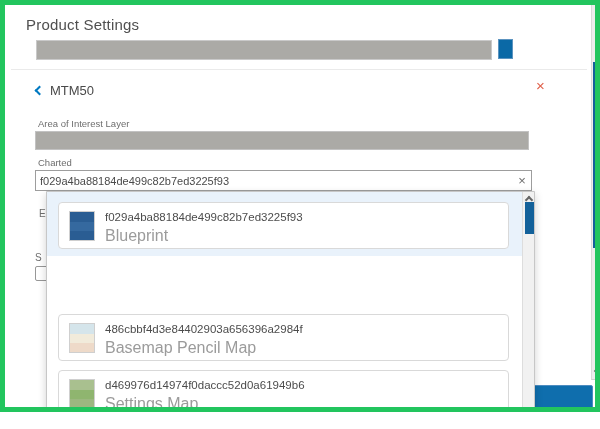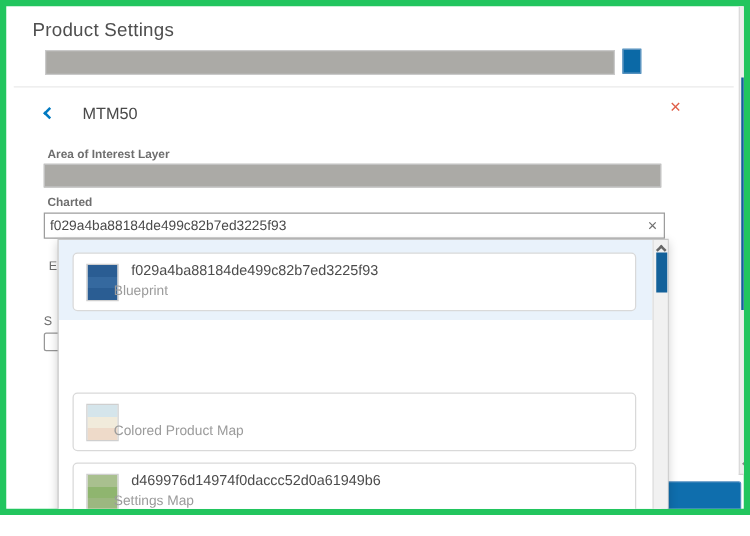--- a/index.html
+++ b/index.html
@@ -13,25 +13,25 @@
 
   
   .page-title { left:21px; top:11px; font-size:15px; color:#4f4f4f; letter-spacing:.2px; }
   .top-gray-bar { left:31px; top:35px; width:456px; height:20px; background:#abaaa6; border:1px solid #c9c9c9; }
   .top-blue-square { left:493px; top:34px; width:15px; height:20px; background:#0b69a6; border:1px solid #5c94c0; }
   .header-divider { left:6px; top:64px; width:576px; height:1px; background:#eaeaea; }
 
   
   .back-row { left:31px; top:77px; height:16px; display:flex; align-items:center; gap:7px; cursor:pointer; }
   .chev-left { width:7px; height:7px; border-left:2px solid #0079c1; border-bottom:2px solid #0079c1; transform:rotate(45deg); }
-  .back-label { font-size:13px; color:#4a4a4a;margin-left:16px; }
+  .back-label { font-size:13px; color:#4a4a4a; }
   .close-x { left:531px; top:73px; font-size:15px; color:#e0604a; cursor:pointer; line-height:16px; }
 
   
-  .field-label { font-size:9.5px; color:#6e6e6e;font-weight:bold; }
+  .field-label { font-size:9.5px; color:#6e6e6e; }
   .aoi-label { left:33px; top:113px; }
   .aoi-bar { left:30px; top:126px; width:494px; height:19px; background:#abaaa6; border:1px solid #c2c2c2; }
   .bm-label { left:33px; top:152px; }
   .bm-input-wrap { left:30px; top:165px; width:497px; height:21px; background:#fff; border:1px solid #9d9d9d; display:flex; align-items:center; }
   .bm-input { flex:1; border:none; outline:none; font-family:"Liberation Sans",sans-serif; font-size:11px; color:#4a4a4a; padding:0 4px; background:transparent; }
   .clear-x { width:18px; text-align:center; font-size:13px; color:#6f6f6f; cursor:pointer; }
 
   
   .obscured-e { left:34px; top:203px; font-size:10px; color:#6e6e6e; z-index:1; }
   .obscured-s { left:30px; top:247px; font-size:10px; color:#6e6e6e; z-index:1; }
@@ -42,21 +42,21 @@
 
   
   .bottom-bar { left:0; top:416px; width:600px; height:13px; background:linear-gradient(#77787a,#505154); z-index:2; }
 
   
   .dropdown { left:41px; top:186px; width:489px; height:237px; background:#fff; border:1px solid #c7c7c7; border-radius:0 0 4px 4px; box-shadow:0 3px 8px rgba(0,0,0,.18); overflow:hidden; z-index:10; }
   .dd-selected-bg { position:absolute; left:0; top:0; width:475px; height:64px; background:#e9f2fb; }
   .dd-card { position:absolute; left:11px; width:451px; height:47px; background:#fff; border:1px solid #d9d9d9; border-radius:4px; cursor:pointer; }
   .dd-card .thumb { position:absolute; left:10px; top:8px; width:26px; height:30px; border:1px solid #cfcfcf; }
   .dd-card .id-text { position:absolute; left:46px; top:8px; font-size:11.5px; color:#4c4c4c; }
-  .dd-card .sub-text { position:absolute; left:32px; top:24px; font-size:11px; color:#9b9b9b;text-align:right; }
+  .dd-card .sub-text { position:absolute; left:46px; top:24px; font-size:16px; color:#9b9b9b;text-align:right; }
   .dd-scrollbar { position:absolute; left:475px; top:0; width:14px; height:237px; background:#f1f1f1; border-left:1px solid #dddddd; }
   .dd-thumb { position:absolute; left:2px; top:10px; width:9px; height:32px; background:#13619a; }
   .chev { width:6px; height:6px; border-left:2px solid #666; border-bottom:2px solid #666; }
   .chev-up { position:absolute; left:3px; top:5px; transform:rotate(135deg); }
   .chev-down-dd { position:absolute; left:3px; bottom:7px; transform:rotate(-45deg); }
 
   
   .win-scrollbar { left:586px; top:0; width:13px; height:375px; background:#ededed; border-left:1px solid #dadada; border-bottom:1px solid #cfcfcf; z-index:1; }
   .win-thumb { position:absolute; left:1px; top:57px; width:10px; height:186px; background:#13619a; }
   .chev-down-win { position:absolute; left:3px; bottom:5px; transform:rotate(-45deg); }
@@ -96,21 +96,22 @@
   <div class="abs dropdown">
     <div class="dd-selected-bg"></div>
 
     <div class="dd-card" style="top:10px">
       <div class="thumb" style="background: linear-gradient(rgb(42, 93, 147) 0px, rgb(42, 93, 147) 34%, rgb(53, 105, 159) 34%, rgb(53, 105, 159) 67%, rgb(42, 93, 147) 67%, rgb(42, 93, 147) 100%);"></div>
       <div class="id-text">f029a4ba88184de499c82b7ed3225f93</div>
       <div class="sub-text">Blueprint</div>
     </div>
     <div class="dd-card" style="top:122px">
       <div class="thumb" style="background: linear-gradient(rgb(213, 229, 235) 0px, rgb(213, 229, 235) 34%, rgb(241, 235, 219) 34%, rgb(241, 235, 219) 67%, rgb(238, 218, 201) 67%, rgb(238, 218, 201) 100%);"></div>
-      <div class="sub-text">Colored Product Map</div>
+      <div class="id-text">486cbbf4d3e84402903a656396a2984f</div>
+      <div class="sub-text">Basemap Pencil Map</div>
     </div>
     <div class="dd-card" style="top:178px">
       <div class="thumb" style="background: linear-gradient(rgb(169, 192, 143) 0px, rgb(169, 192, 143) 34%, rgb(143, 181, 111) 34%, rgb(143, 181, 111) 67%, rgb(156, 183, 128) 67%, rgb(156, 183, 128) 100%);"></div>
       <div class="id-text">d469976d14974f0daccc52d0a61949b6</div>
       <div class="sub-text">Settings Map</div>
     </div>
     <div class="dd-card" style="top:234px"></div>
 
     <div class="dd-scrollbar">
       <span class="chev chev-up"></span>

